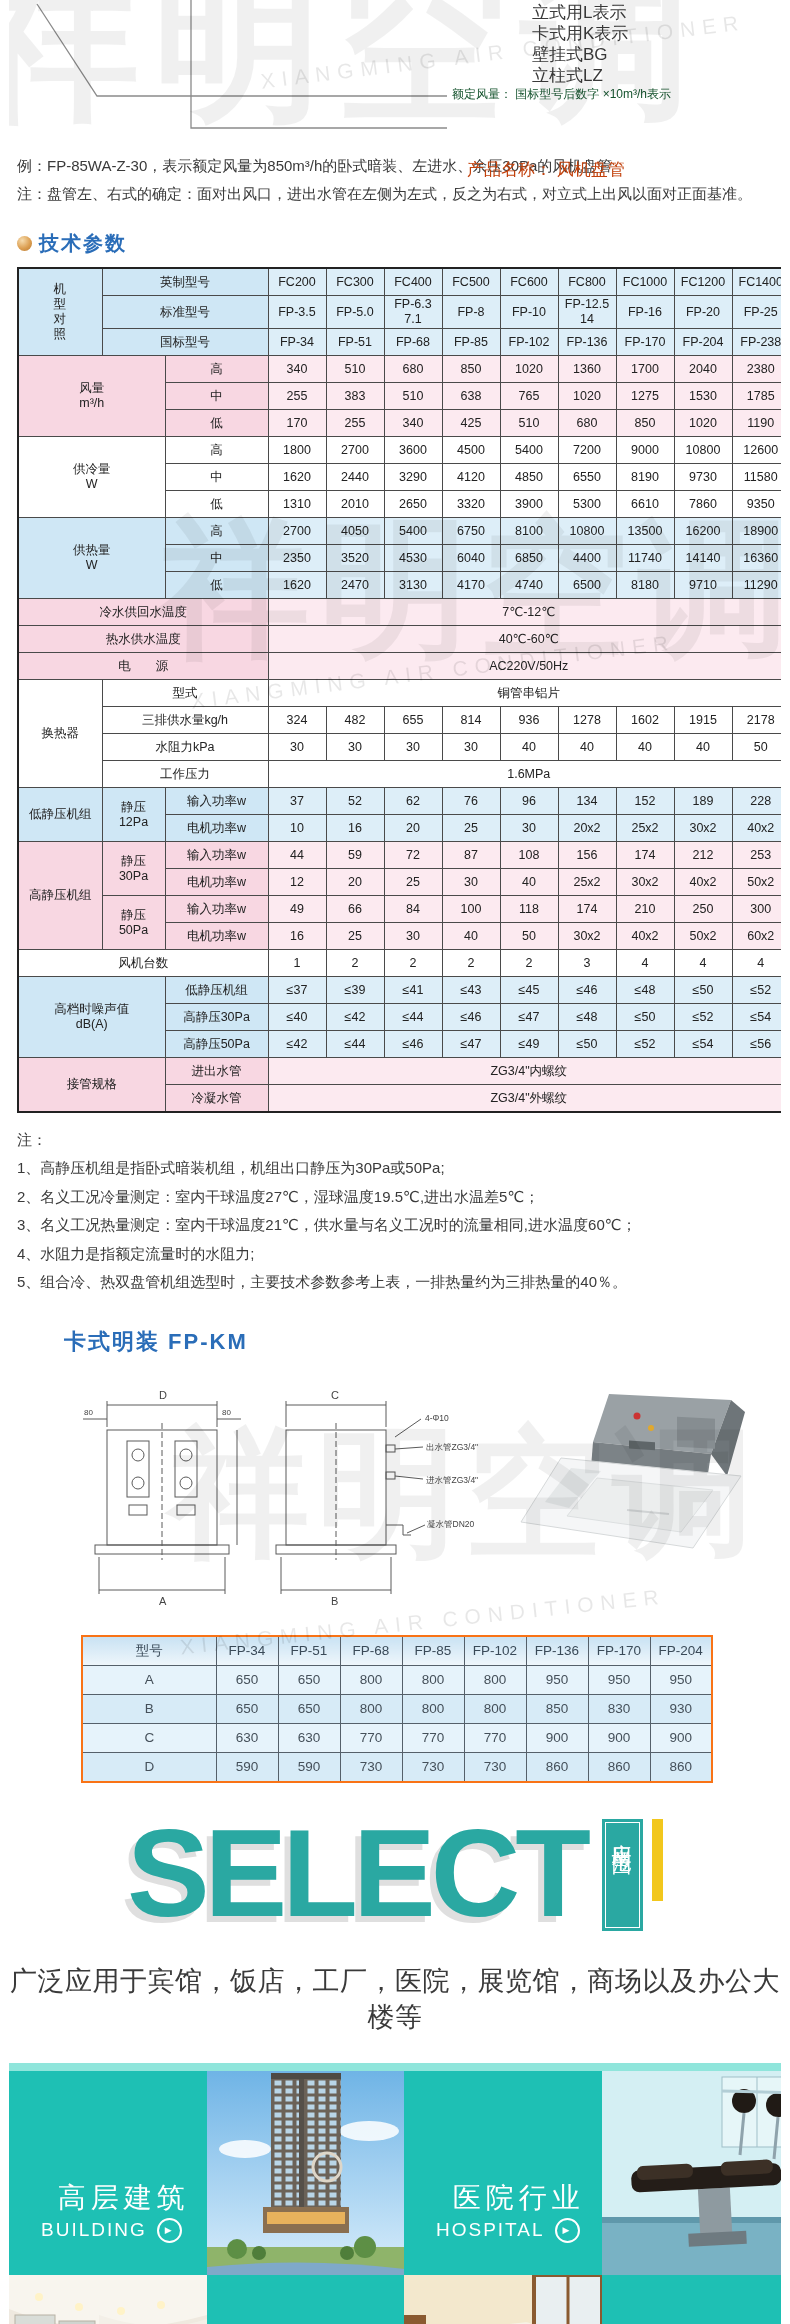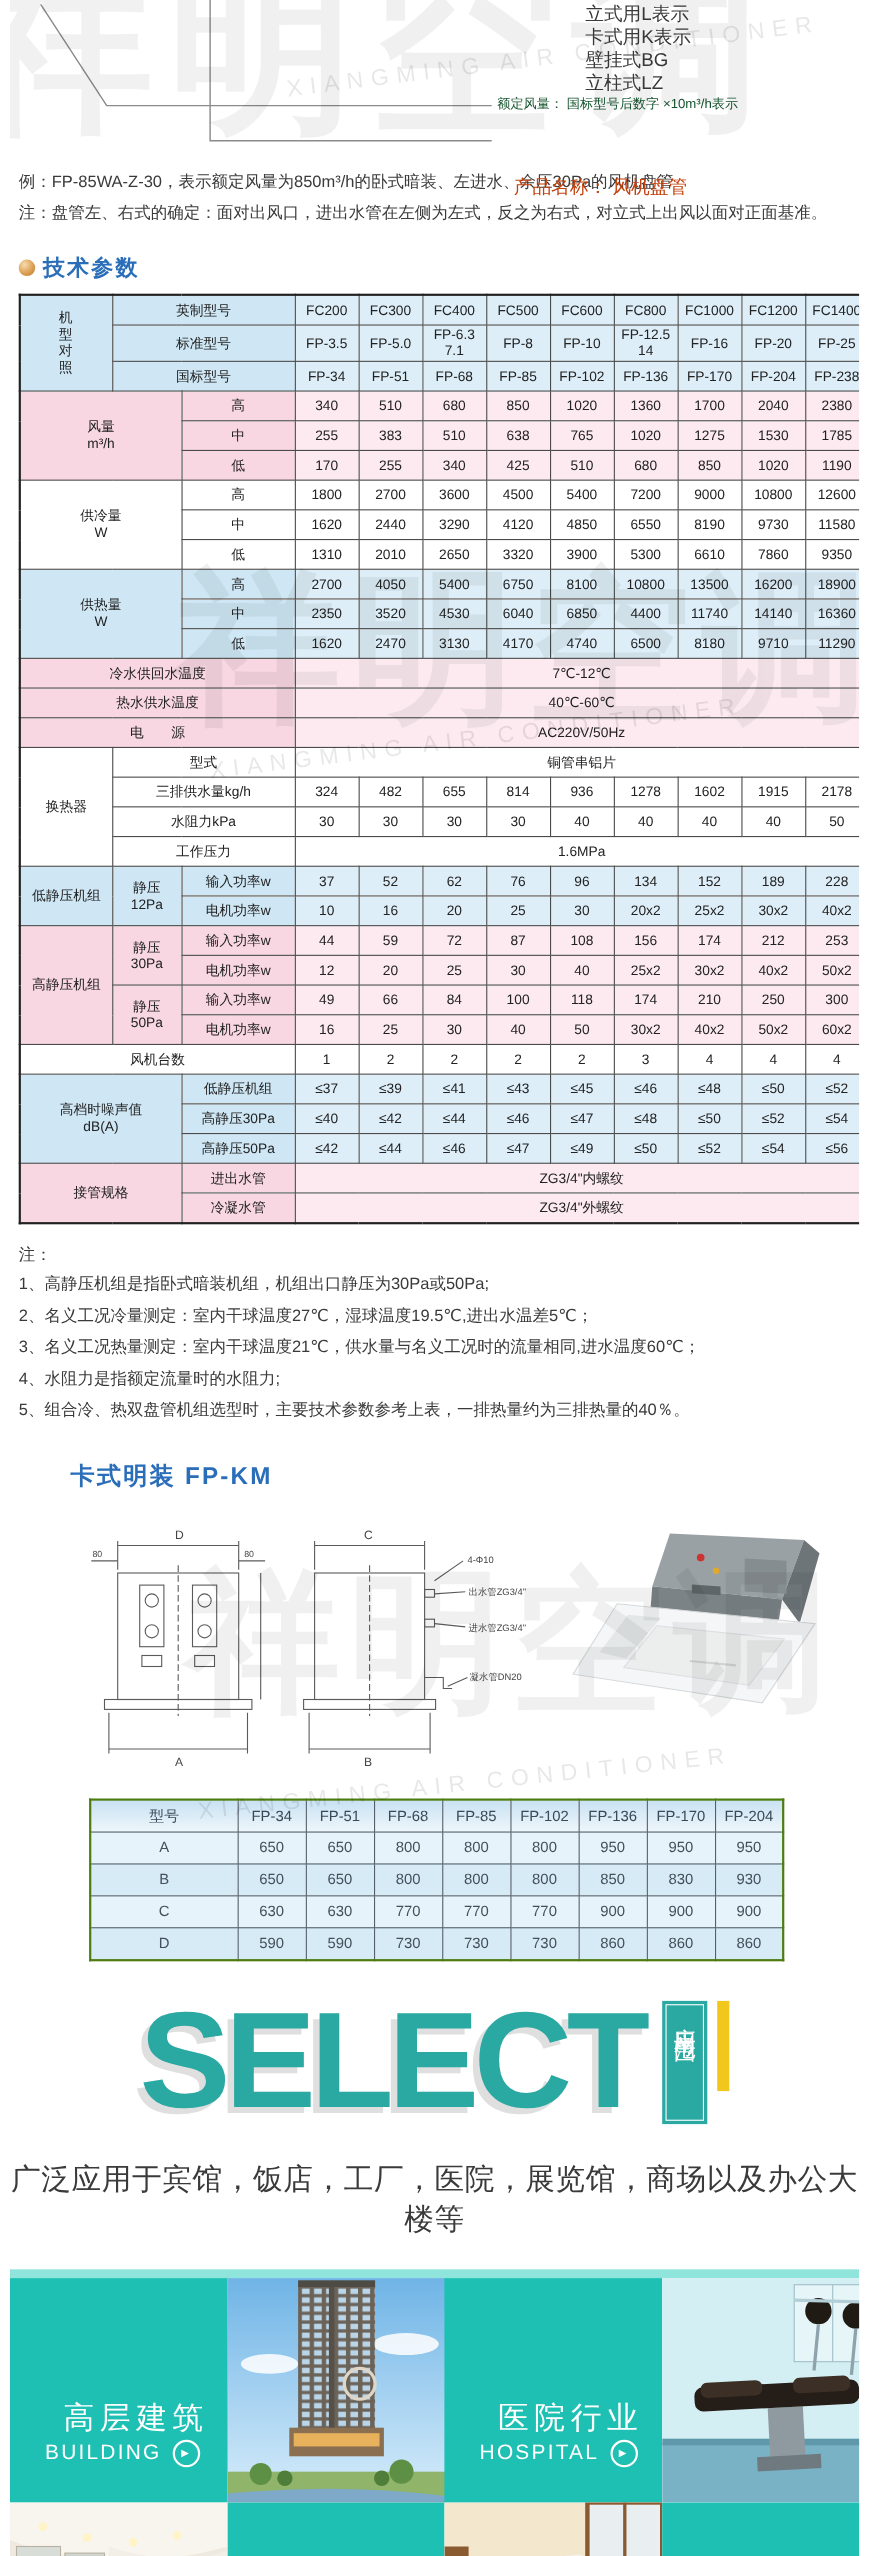--- a/index.html
+++ b/index.html
@@ -38,21 +38,21 @@
   .notes .n-title{margin-bottom:4px;}
   .notes ul{list-style:none;margin:0;padding:0;}
   .notes li{line-height:1.9;}
 
   
   .drawings{position:relative;height:252px;margin-top:8px;}
   .drawings svg text{font-family:"Liberation Sans",sans-serif;}
   .lineart{stroke:#5a5a5a;fill:none;stroke-width:1;}
 
   
-  .dim-table{border-collapse:collapse;margin:18px 0 0 72px;table-layout:fixed;border:2px solid #4d7c0f;}
+  .dim-table{border-collapse:collapse;margin:18px 0 0 72px;table-layout:fixed;border:2px solid #f97316;}
   .dim-table td{border:1px solid #55606a;text-align:center;font-size:13.5px;color:#45505a;height:26px;padding:1px 2px;}
   .dim-table td.dh{background:linear-gradient(#c9e2f3,#eef6fb);color:#3a4a58;}
   .dim-table tr.r-a td{background:#e6f3fb;}
   .dim-table tr.r-b td{background:#d7ebf7;}
   .dim-table td.dl{background:#cfe5f3;}
 
   
   .banner{display:flex;align-items:flex-start;justify-content:center;margin-top:36px;height:128px;}
   .select-word{font-size:124px;font-weight:bold;color:#2aa8a2;line-height:.88;letter-spacing:-5px;
     text-shadow:-6px 6px 0 rgba(110,110,110,.22);}

